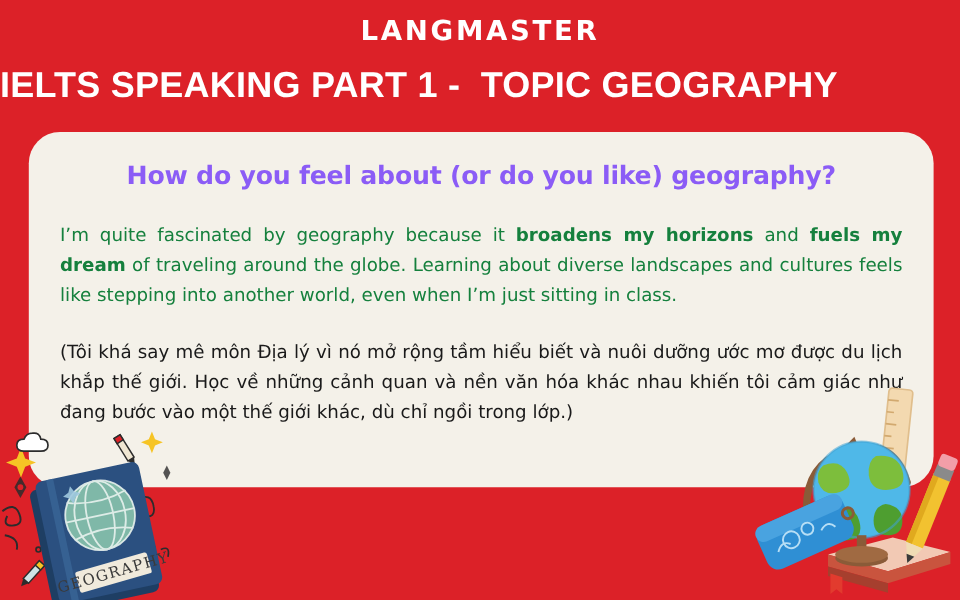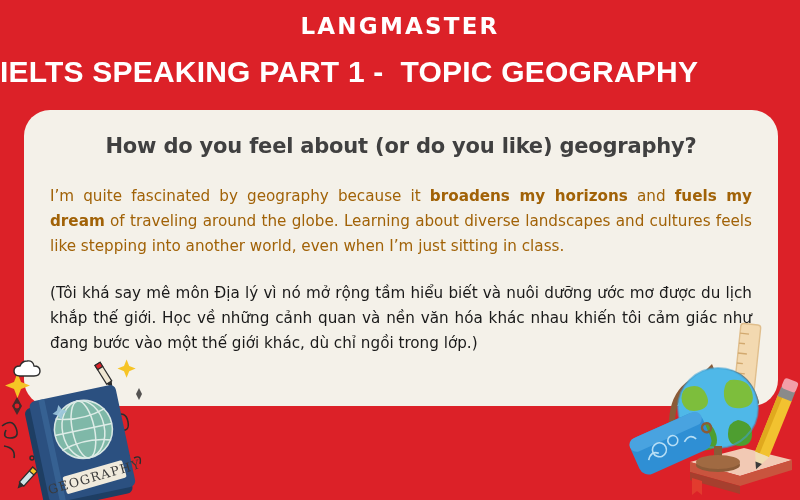--- a/index.html
+++ b/index.html
@@ -69,32 +69,32 @@
 
   .card-inner {
     position: absolute;
     left: 16px;
     right: 16px;
     top: 22px;
   }
 
   .question {
     text-align: center;
-    color: #404040;
+    color: #8b5cf6;
     font-size: 21px;
     font-weight: 700;
     line-height: 28px;
     letter-spacing: -0.2px;
     font-family: "DejaVu Sans", sans-serif;
   }
 
   .answer-en {
     margin-top: 24px;
     padding: 0 10px;
-    color: #a16207;
+    color: #15803d;
     font-size: 15.2px;
     line-height: 25px;
     text-align: justify;
     font-family: "DejaVu Sans", sans-serif;
   }
   .answer-en b { font-weight: 700; }
 
   .answer-vi {
     margin-top: 22px;
     padding: 0 10px;

